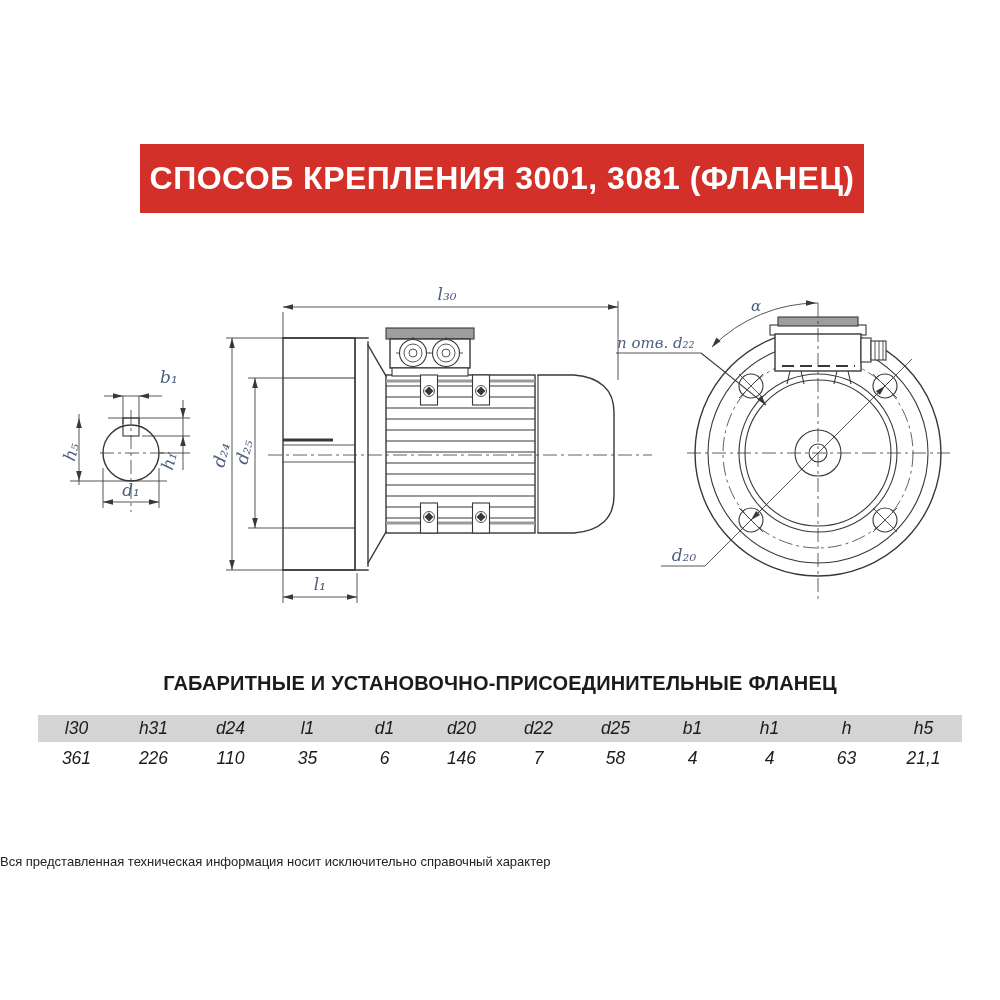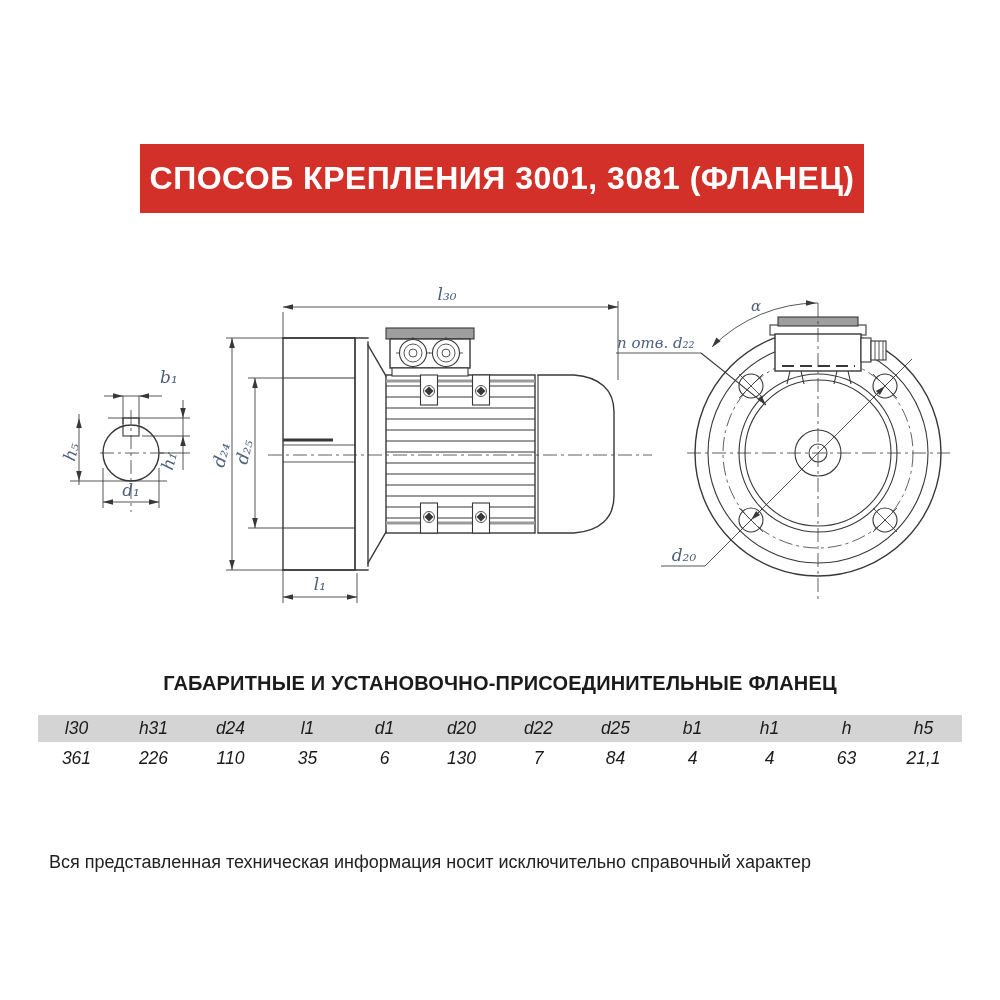--- a/index.html
+++ b/index.html
@@ -28,22 +28,22 @@
   #sect-heading{position:absolute;left:0;top:672px;width:1000px;text-align:center;
                 font-size:20px;font-weight:bold;letter-spacing:.2px;}
   
   #dim-table{position:absolute;left:38px;top:715px;width:924px;}
   .trow{display:grid;grid-template-columns:repeat(12,1fr);font-style:italic;}
   .thead{background:var(--table_header_bg,#d4d4d4);}
   .tcell{height:27px;display:flex;align-items:center;justify-content:center;
          font-size:17.5px;}
   .tval .tcell{height:33px;}
   
-  #footer{position:absolute;left:0;top:849px;width:860px;text-align:center;
-          font-size:18px;line-height:26px;color:#222;}
+  #footer{position:absolute;left:0;top:849px;width:860px;
+          font-size:13px;line-height:26px;color:#222;}
 </style>
 </head>
 <body>
 
 <div id="page">
 
   <div id="banner">
     <span>СПОСОБ КРЕПЛЕНИЯ 3001, 3081 (ФЛАНЕЦ)</span>
   </div>
 
@@ -289,23 +289,23 @@
       <div class="tcell">h1</div>
       <div class="tcell">h</div>
       <div class="tcell">h5</div>
     </div>
     <div class="trow tval">
       <div class="tcell">361</div>
       <div class="tcell">226</div>
       <div class="tcell">110</div>
       <div class="tcell">35</div>
       <div class="tcell">6</div>
-      <div class="tcell">130</div>
+      <div class="tcell">146</div>
       <div class="tcell">7</div>
-      <div class="tcell">84</div>
+      <div class="tcell">58</div>
       <div class="tcell">4</div>
       <div class="tcell">4</div>
       <div class="tcell">63</div>
       <div class="tcell">21,1</div>
     </div>
   </div>
 
   <div id="footer">
     <div>Вся представленная техническая информация носит исключительно справочный характер</div>
   </div>

